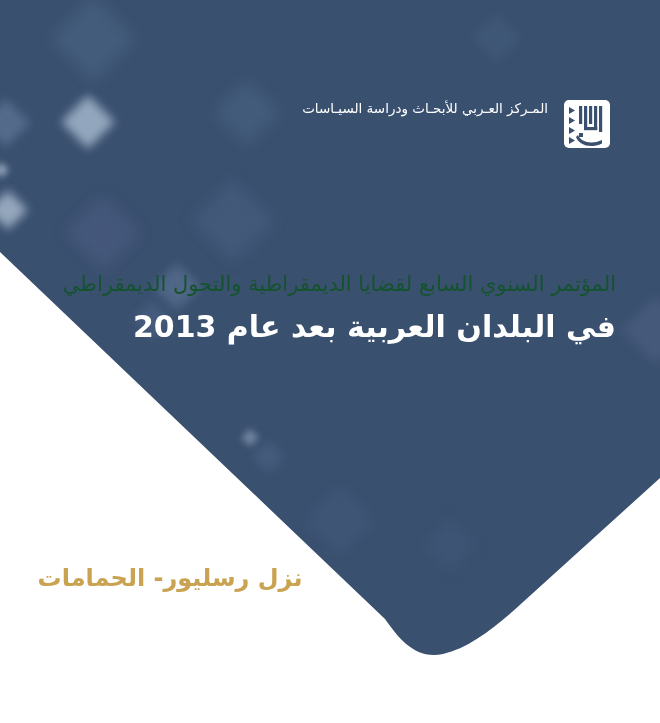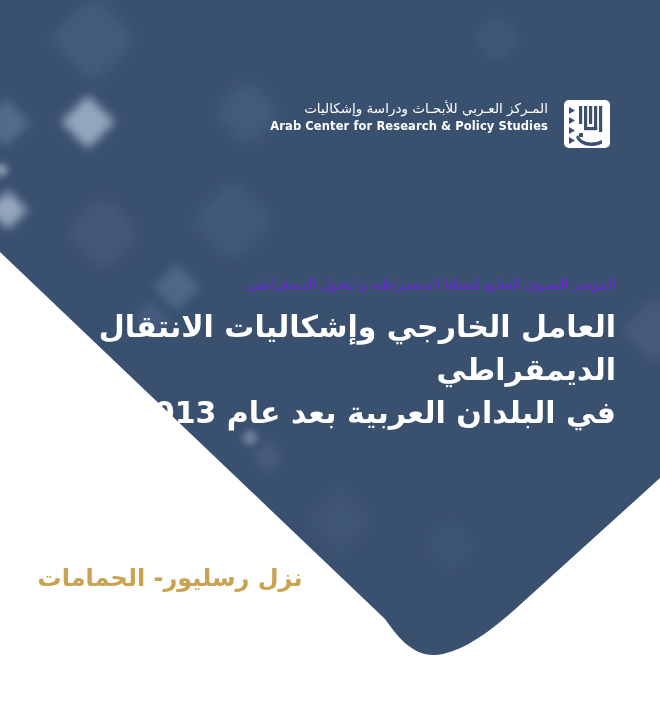--- a/index.html
+++ b/index.html
@@ -15,21 +15,21 @@
     position:absolute;top:99px;right:112px;
     text-align:right;color:#ffffff;direction:rtl;
   }
   .brand-ar{font-size:13.5px;line-height:19px;font-weight:400;}
   .brand-en{font-size:11.5px;line-height:17px;font-weight:bold;direction:ltr;letter-spacing:0.1px;}
   .logo{position:absolute;top:100px;left:564px;width:46px;height:48px;}
   .title-block{
     position:absolute;top:268px;right:44px;left:40px;
     direction:rtl;text-align:right;color:#ffffff;
   }
-  .series-line{font-size:14px;line-height:33px;font-weight:400;color:#6d28d9;}
+  .series-line{font-size:21px;line-height:33px;font-weight:400;color:#14532d;}
   .main-title{font-size:30px;line-height:43px;font-weight:bold;margin-top:4px;color:#ffffff;}
   .event-block{
     position:absolute;top:556px;left:18px;width:304px;
     text-align:center;direction:rtl;
   }
   .event-dates{font-size:20px;line-height:30px;font-weight:bold;color:#C59C41;}
   .event-venue{font-size:24px;line-height:38px;margin-top:3px;font-weight:700;color:#C9A351;}
 </style>
 </head>
 <body>
@@ -66,22 +66,21 @@
       <rect x="480" y="21" width="34" height="34" fill="#47607f" opacity="0.45" filter="url(#b5)" transform="rotate(45 497 38)"></rect>
       <rect x="631" y="306" width="48" height="48" fill="#56698b" opacity="0.40" filter="url(#b5)" transform="rotate(45 655 330)"></rect>
       <rect x="244" y="431" width="13" height="13" fill="#9FB2C8" opacity="0.50" filter="url(#b3)" transform="rotate(45 250 437)"></rect>
       <rect x="257" y="445" width="23" height="23" fill="#54698b" opacity="0.45" filter="url(#b5)" transform="rotate(45 268 456)"></rect>
       <rect x="315" y="495" width="51" height="51" fill="#4c6183" opacity="0.35" filter="url(#b7)" transform="rotate(45 340 520)"></rect>
       <rect x="430" y="525" width="40" height="40" fill="#4c6183" opacity="0.28" filter="url(#b7)" transform="rotate(45 450 545)"></rect>
     </g>
   </svg>
 
   <div class="brand">
-    <div class="brand-ar">المـركز العـربي للأبحـاث ودراسة وإشكاليات</div>
-    <div class="brand-en">Arab Center for Research &amp; Policy Studies</div>
+    <div class="brand-ar">المـركز العـربي للأبحـاث ودراسة السيـاسات</div>
   </div>
 
   <div class="logo">
     <svg width="46" height="48" viewBox="0 0 46 48" aria-hidden="true">
       <rect x="0" y="0" width="46" height="48" rx="5" fill="#ffffff"></rect>
       <g fill="#3A506F">
         <path d="M5 7 L11 10.5 L5 14 Z"></path>
         <path d="M5 17 L11 20.5 L5 24 Z"></path>
         <path d="M5 27 L11 30.5 L5 34 Z"></path>
         <path d="M5 37 L11 40.5 L5 44 Z"></path>
@@ -93,21 +92,20 @@
         <rect x="20" y="27" width="13.2" height="3.2"></rect>
         <rect x="15" y="33" width="4" height="4"></rect>
         <path d="M14 35 C 17 42, 27 45, 38 40 L38 43.5 C 26 49, 15 45, 12 37 Z"></path>
       </g>
     </svg>
   </div>
 
   <div class="title-block">
     <div class="series-line">المؤتمر السنوي السابع لقضايا الديمقراطية والتحول الديمقراطي</div>
     <div class="main-title">
-      <div>العامل الخارجي وإشكاليات الانتقال الديمقراطي</div>
       <div>في البلدان العربية بعد عام 2013</div>
     </div>
   </div>
 
   <div class="event-block">
     <div class="event-venue">نزل رسليور- الحمامات</div>
   </div>
 
 </div>
 

